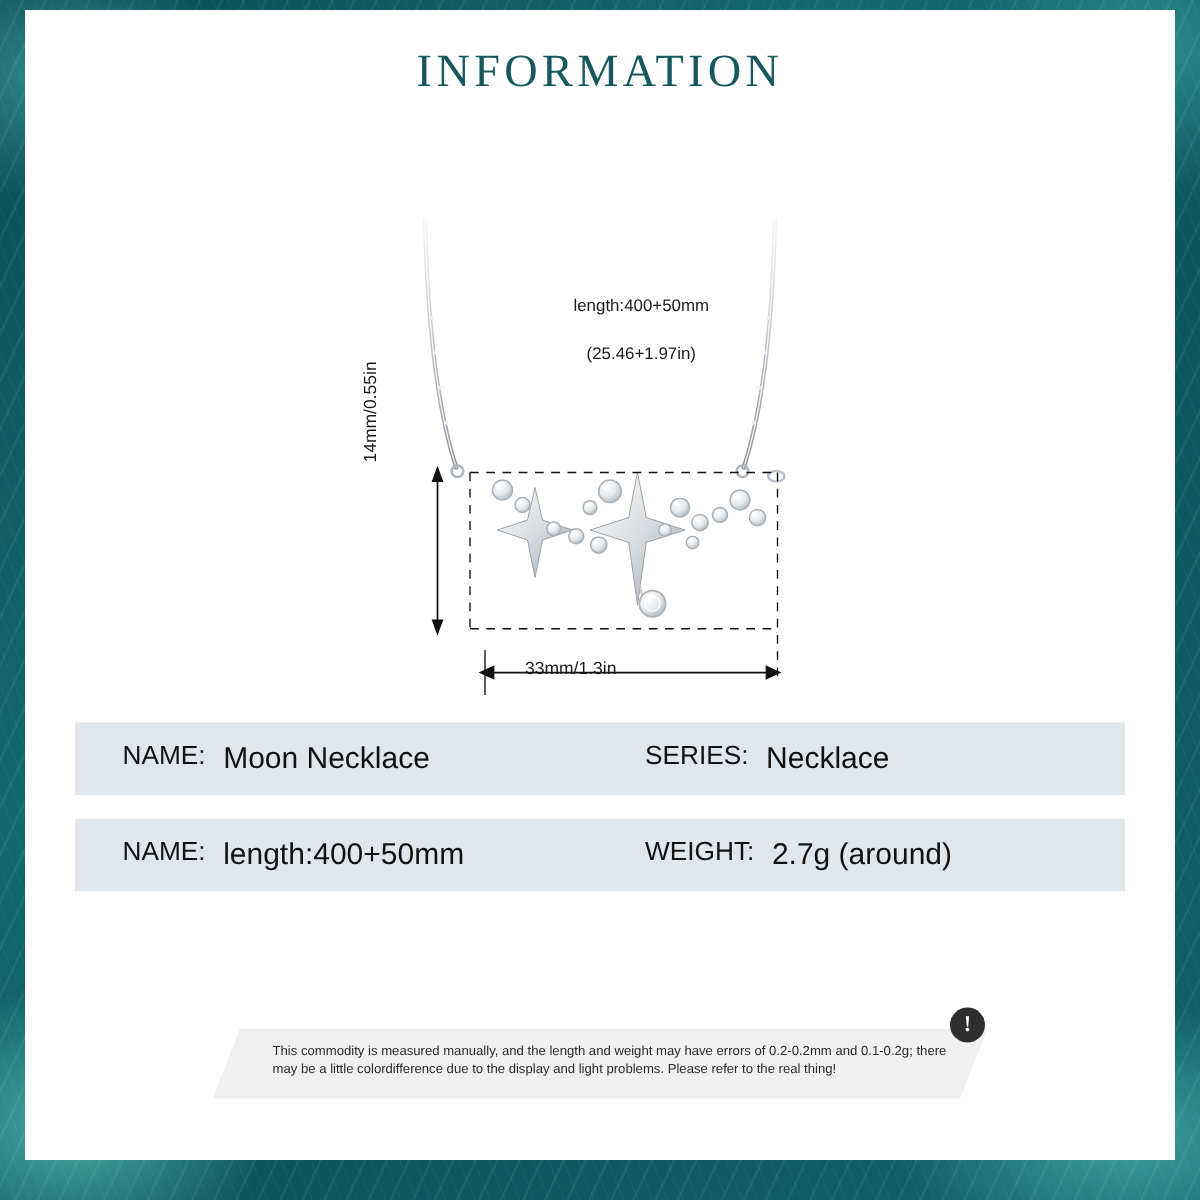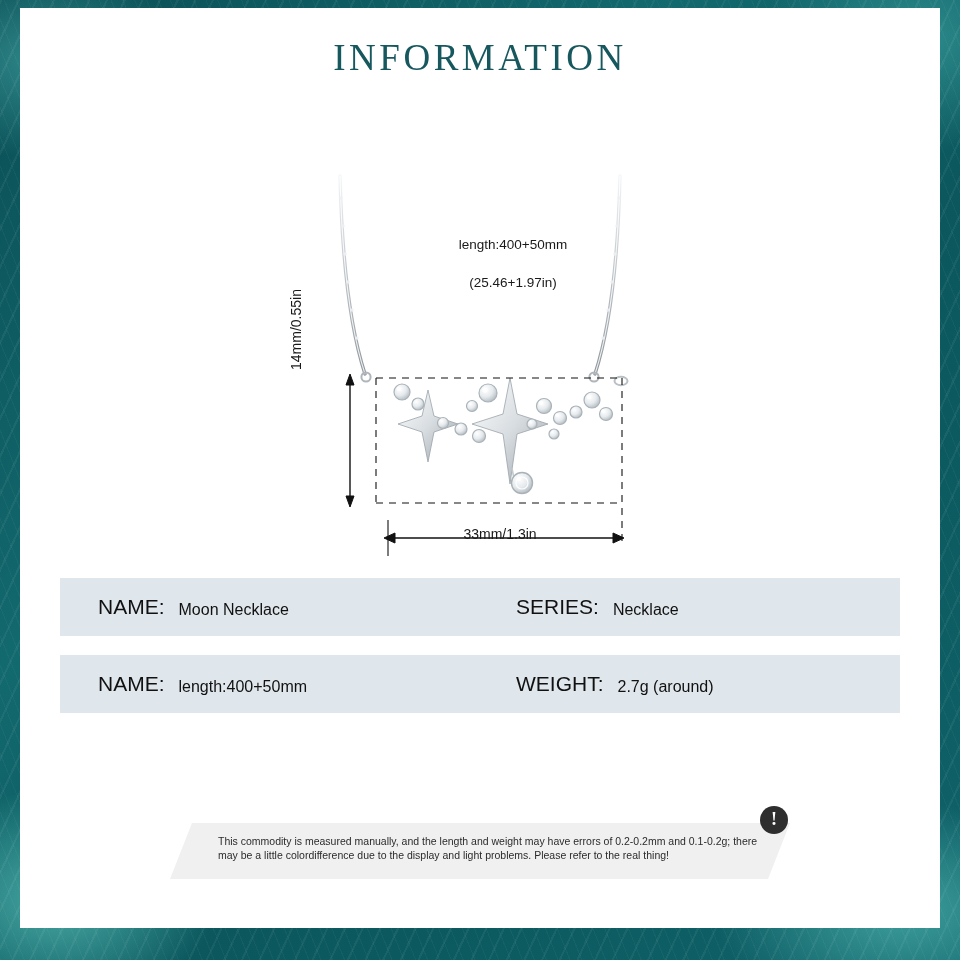--- a/index.html
+++ b/index.html
@@ -81,21 +81,21 @@
     left: 388px;
     top: 78px;
     text-align: center;
     width: 180px;
     line-height: 19px;
   }
   #width-label {
     left: 400px;
     top: 388px;
     width: 160px;
-    text-align: center;
+    text-align: left;
     font-size: 14px;
   }
   #height-label {
     left: 268px;
     top: 232px;
     transform: rotate(-90deg);
     transform-origin: left top;
     font-size: 14px;
     white-space: nowrap;
   }
@@ -111,31 +111,31 @@
     display: flex;
     align-items: center;
     height: 58px;
     background: #dfe6ec;
     margin-bottom: 19px;
     padding: 0 0 0 38px;
     box-sizing: border-box;
   }
   .spec-cell {
     display: flex;
-    align-items: flex-end;
+    align-items: flex-start;
   }
   .spec-cell.left { width: 418px; }
   .spec-key {
     font-size: 21px;
     color: #111;
     margin-right: 14px;
     white-space: nowrap;
   }
   .spec-val {
-    font-size: 16px;
+    font-size: 24px;
     color: #111;
     white-space: nowrap;
   }
 
   
   .footer {
     position: absolute;
     left: 150px;
     top: 815px;
     width: 620px;

